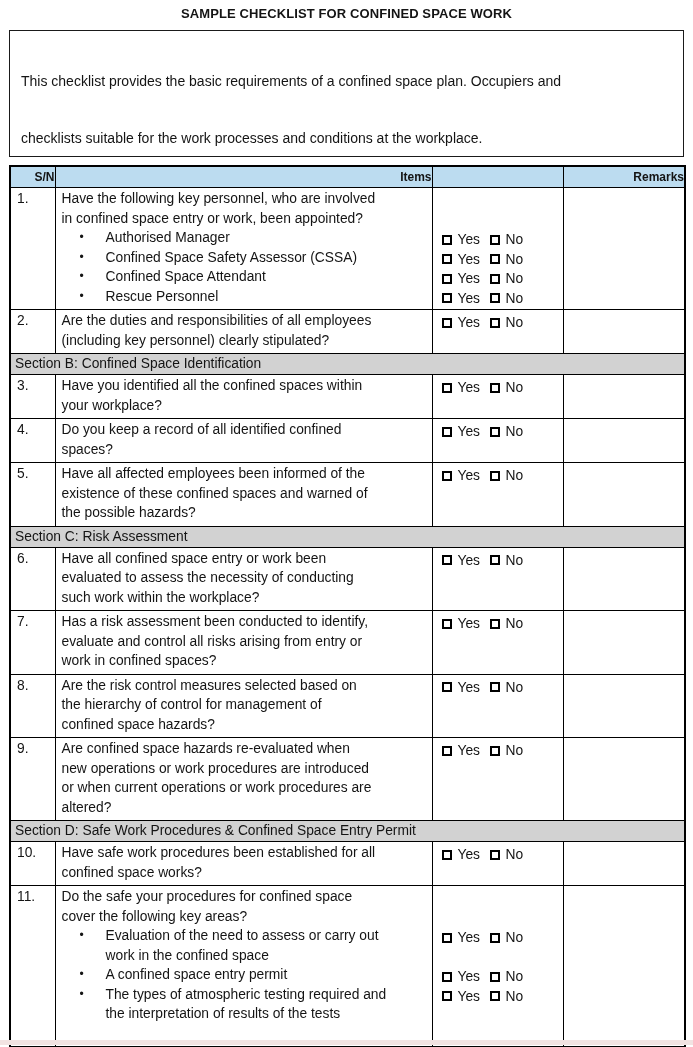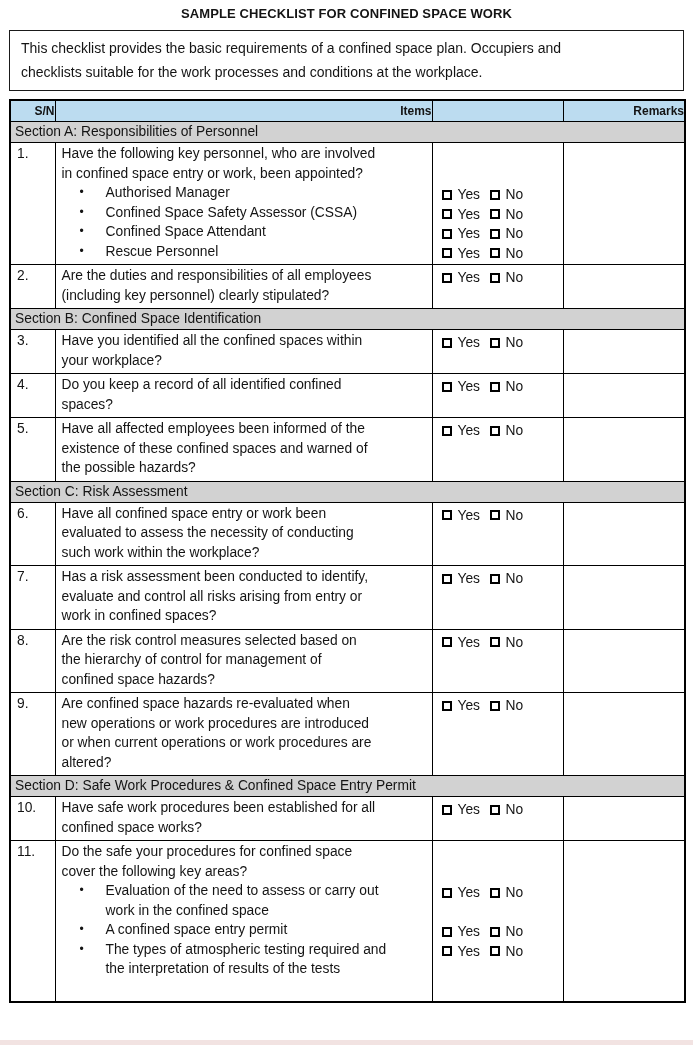--- a/index.html
+++ b/index.html
@@ -10,21 +10,21 @@
     font-family: "Liberation Sans", sans-serif;
   }
   .doc-title {
     font-size: 13px; font-weight: 700; text-align: center;
     padding-top: 6px; letter-spacing: 0.1px;
   }
   .intro {
     margin: 9px 9px 0 9px; border: 1.5px solid #1a1a1a;
     padding: 5px 11px 6px 11px; font-size: 14px;
   }
-  .iline { line-height: 24px; white-space: nowrap; }
+  .iline { line-height: 24px; white-space: nowrap; margin-top: 33px; }
   table.checklist {
     margin: 8px 9px 0 9px; width: 675px; table-layout: fixed;
     border-collapse: collapse; border: 2px solid #000;
     font-size: 13.8px;
   }
   th, td { border: 1.5px solid #000; vertical-align: top; padding: 0; }
   th {
     background: var(--header-bg, #BCDCF0); text-align: right;
     font-size: 12px; font-weight: 700; padding: 3px 0 3px 5px; white-space: nowrap;
   }
@@ -72,23 +72,20 @@
   </colgroup>
   <thead>
     <tr>
       <th>S/N</th>
       <th>Items</th>
       <th></th>
       <th>Remarks</th>
     </tr>
   </thead>
   <tbody id="tb">
-      <tr class="sec">
-        <td colspan="4">Section A: Responsibilities of Personnel</td>
-      </tr>
       <tr class="item">
         <td class="sn">1.</td>
         <td class="items">
           <div class="line">Have the following key personnel, who are involved</div>
           <div class="line">in confined space entry or work, been appointed?</div>
           <div class="line bl">
             <span class="glyph">•</span>
             <span>Authorised Manager</span>
           </div>
           <div class="line bl">

